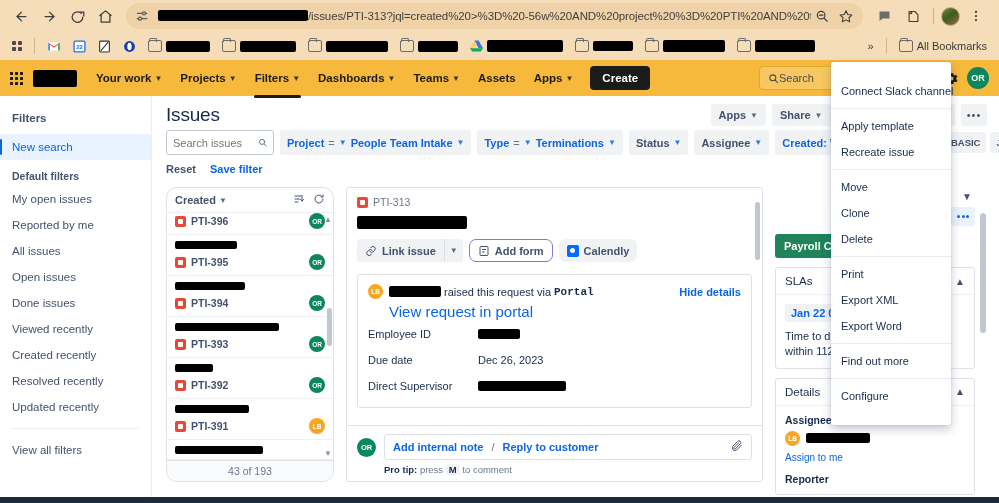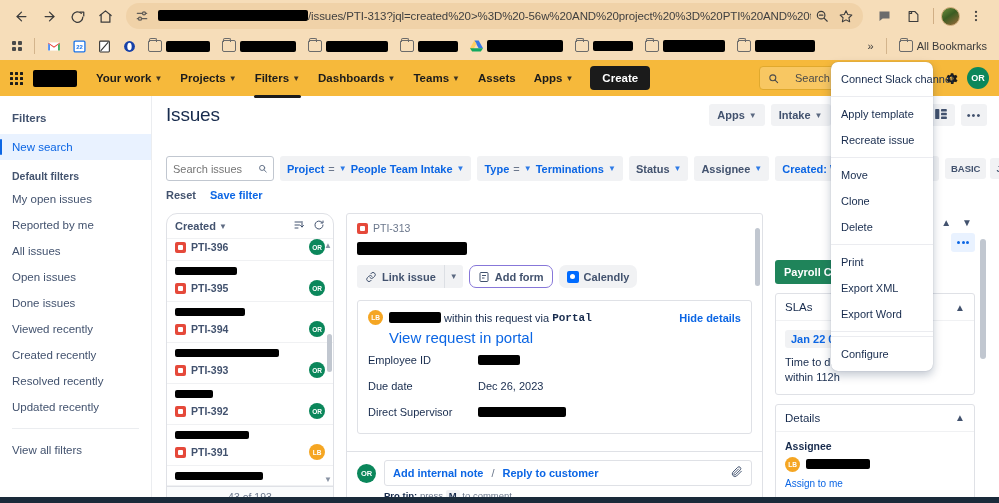--- a/index.html
+++ b/index.html
@@ -66,21 +66,21 @@
   .jnav-item.active { position: relative; }
   .jnav-item.active:after { content:""; position:absolute; bottom:-9px; left:6px; right:6px; height:3px; background:#1b1b1b; border-radius:2px;}
   .caret { font-size: 8px; opacity: .85; }
   #create-btn {
     background: #1b1b1b; color: #fff; font-size: 11.5px; font-weight: bold;
     padding: 6px 12px; border-radius: 4px; cursor: pointer; margin-left: 6px;
   }
   #jnav-spacer { flex: 1; }
   #jira-search {
     background: #f8c762; border: 1px solid #e0a92d; border-radius: 4px; height: 24px;
-    width: 120px; display: flex; align-items: center; padding: 0 8px; gap: 16px; cursor: text;
+    width: 120px; display: flex; align-items: center; padding: 0 8px; gap: 0; cursor: text;
   }
   #jira-search span { font-size: 11px; color: #4b4b4b; }
   .jnav-icon-btn { width:24px; height:24px; display:flex; align-items:center; justify-content:center; cursor:pointer; border-radius:50%;}
   #user-avatar {
     width: 22px; height: 22px; border-radius: 50%; background: #0b875b; color: #fff;
     font-size: 9px; font-weight: bold; display: flex; align-items: center; justify-content: center;
     cursor: pointer;
   }
 
   
@@ -103,21 +103,21 @@
   #main-header { display: flex; align-items: flex-start; }
   #page-title { font-size: 19px; font-weight: normal; color: #172b4d; letter-spacing: -0.2px; }
   #header-actions { margin-left: auto; display: flex; align-items: center; gap: 6px; }
   .subtle-btn {
     background: #f1f2f4; color: #42526e; font-size: 11px; font-weight: bold;
     border-radius: 3px; padding: 5px 8px; display: flex; align-items: center; gap: 4px; cursor: pointer; white-space: nowrap;
   }
   .icon-btn-sq { background:#f1f2f4; border-radius:3px; width:26px; height:22px; display:flex; align-items:center; justify-content:center; cursor:pointer; color:#42526e; letter-spacing:1px; font-size:11px;}
 
   
-  #filter-bar { display: flex; align-items: center; gap: 6px; margin-top: 30px; flex-wrap: nowrap; }
+  #filter-bar { display: flex; align-items: center; gap: 6px; margin-top: 4px; flex-wrap: nowrap; }
   #search-issues {
     width: 108px; height: 25px; border: 1px solid #c1c7d0; border-radius: 3px;
     display: flex; align-items: center; padding: 0 6px; gap: 4px; background: #fff; flex: none;
   }
   #search-issues input { border: none; outline: none; font-size: 11px; color: #5e6c84; width: 100%; font-family: inherit; background: transparent;}
   .filter-chip {
     background: #f1f2f4; border-radius: 3px; height: 25px; display: flex; align-items: center;
     padding: 0 7px; gap: 4px; font-size: 11px; font-weight: bold; color: #0c66e4; cursor: pointer; white-space: nowrap; flex:none;
   }
   .filter-chip .op { color: #6b778c; font-weight: normal; }
@@ -203,24 +203,24 @@
   .sla-pill { background:#f1f2f4; border-radius:3px; display:inline-block; padding:3px 6px; font-size:11px; font-weight:bold; color:#0c66e4;}
   .sla-sub { font-size: 11px; color: #172b4d; margin-top: 7px; line-height: 1.35; }
   .det-label { font-size: 10.5px; font-weight: bold; color: #172b4d; }
   .det-person { display: flex; align-items: center; gap: 6px; margin-top: 5px; }
   .det-avatar { width: 15px; height: 15px; border-radius: 50%; background:#f5a623; color:#fff; font-size:6.5px; font-weight:bold; display:flex; align-items:center; justify-content:center; flex:none;}
   .assign-me { font-size: 10px; color: #0c66e4; margin-top: 6px; cursor: pointer; }
   #page-scrollbar { position: absolute; right: 1px; width: 6px; background: #c1c7d0; border-radius: 3px; }
 
   
   #context-menu {
-    position: absolute; left: 831px; top: 62px; width: 102px;
-    background: #fff; border-radius: 7px;
+    position: absolute; left: 831px; top: 62px; width: 120px;
+    background: #fff; border-radius: 2px;
     box-shadow: 0 4px 10px rgba(9,30,66,.25), 0 0 1px rgba(9,30,66,.31);
-    z-index: 50; padding: 4px 0;
+    z-index: 50; padding: 16px 0;
   }
   .menu-item { font-size: 11px; color: #172b4d; padding: 7px 10px; cursor: pointer; white-space: nowrap; }
   .menu-div { height: 1px; background: #ebecf0; margin: 4px 0; }
   #taskbar { position: absolute; left:0; bottom:0; width:999px; height:6px; background:#1a2a3a; }
 </style>
 </head>
 <body>
 
 <div id="browser-chrome">
 
@@ -480,21 +480,21 @@
   <div id="main">
 
     <div id="main-header">
       <div id="page-title">Issues</div>
       <div id="header-actions">
         <span class="subtle-btn">
             <span>Apps</span>
             <span class="caret">▼</span>
           </span>
         <span class="subtle-btn">
-            <span>Intake</span>
+            <span>Share</span>
             <span class="caret">▼</span>
           </span>
         <span class="subtle-btn">
             <span>Export</span>
             <span class="caret">▼</span>
           </span>
         <span class="subtle-btn">
             <span>EW</span>
             <span><svg width="12" height="10" viewBox="0 0 14 12" fill="#42526e">
                 <rect x="0" y="0" width="5" height="12" rx="1"></rect>
@@ -666,21 +666,21 @@
               <span class="cal-sq"></span>
               <span>Calendly</span>
             </span>
           </div>
 
           <div id="request-card">
             <div id="req-head">
               <span id="req-avatar">LB</span>
               <span id="req-text">
                 <span class="redact" style="width:52px;height:11px;"></span>
-                <span>within this request via</span>
+                <span>raised this request via</span>
                 <b>Portal</b>
               </span>
               <span id="hide-details">Hide details</span>
             </div>
             <div id="view-portal">View request in portal</div>
 
             <div class="field-row">
               <span class="field-label">Employee ID</span>
               <span class="redact" style="width:42px;height:10px;"></span>
             </div>
@@ -780,19 +780,20 @@
     <div class="menu-item">Recreate issue</div>
     <div class="menu-div"></div>
     <div class="menu-item">Move</div>
     <div class="menu-item">Clone</div>
     <div class="menu-item">Delete</div>
     <div class="menu-div"></div>
     <div class="menu-item">Print</div>
     <div class="menu-item">Export XML</div>
     <div class="menu-item">Export Word</div>
     <div class="menu-div"></div>
+    <div class="menu-item">Find out more</div>
     <div class="menu-div"></div>
     <div class="menu-item">Configure</div>
   </div>
 
 </div>
 
 <div id="taskbar"></div>
 
 </body></html>

